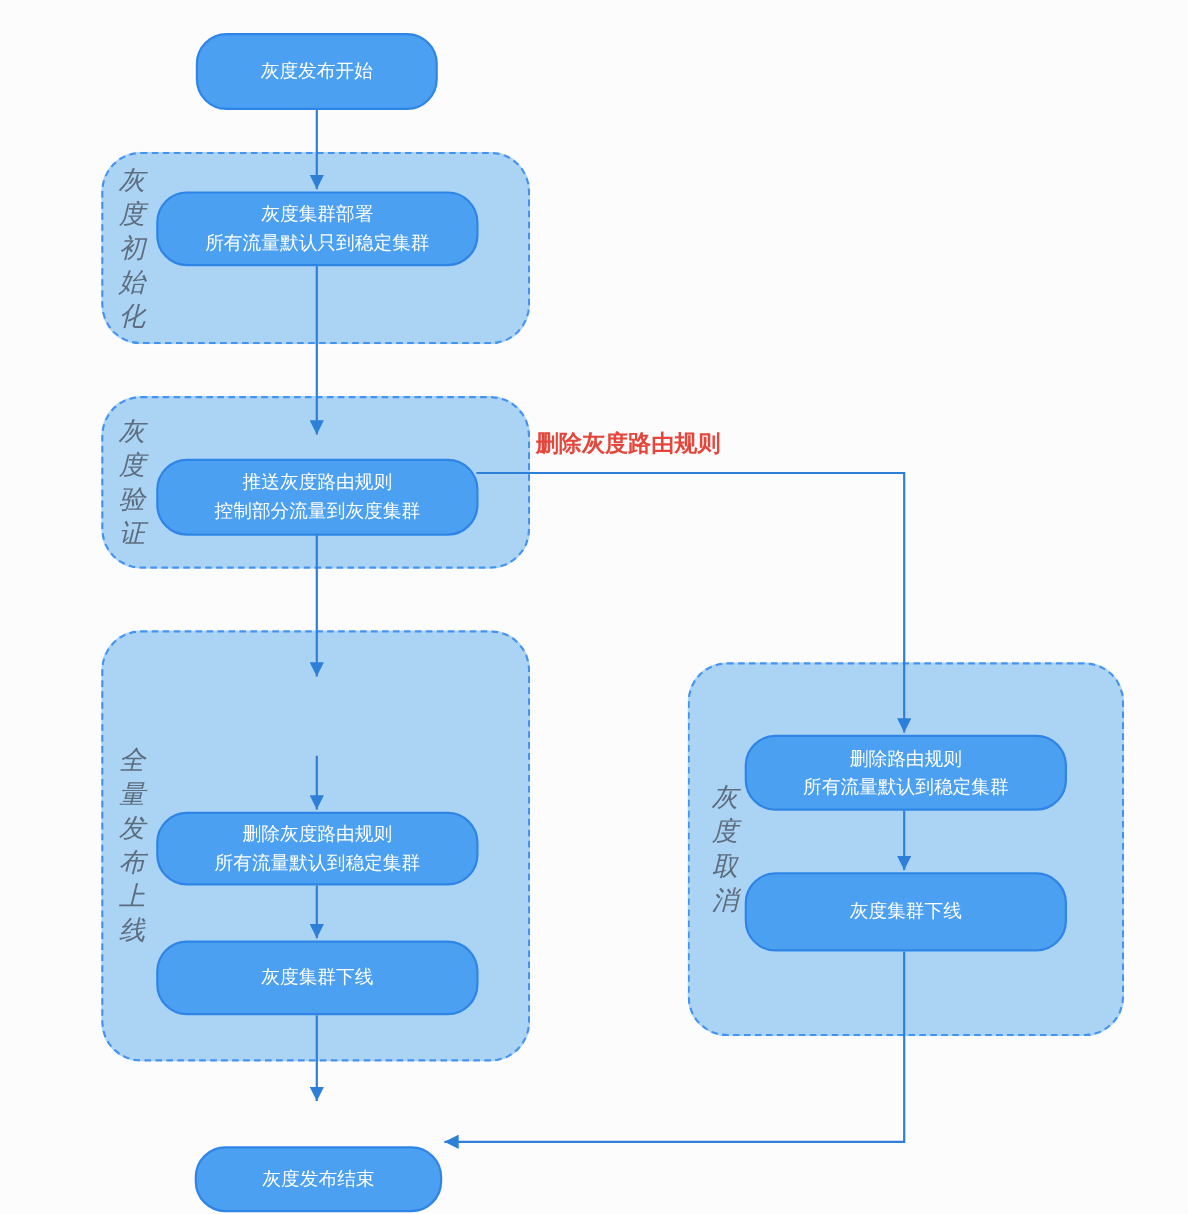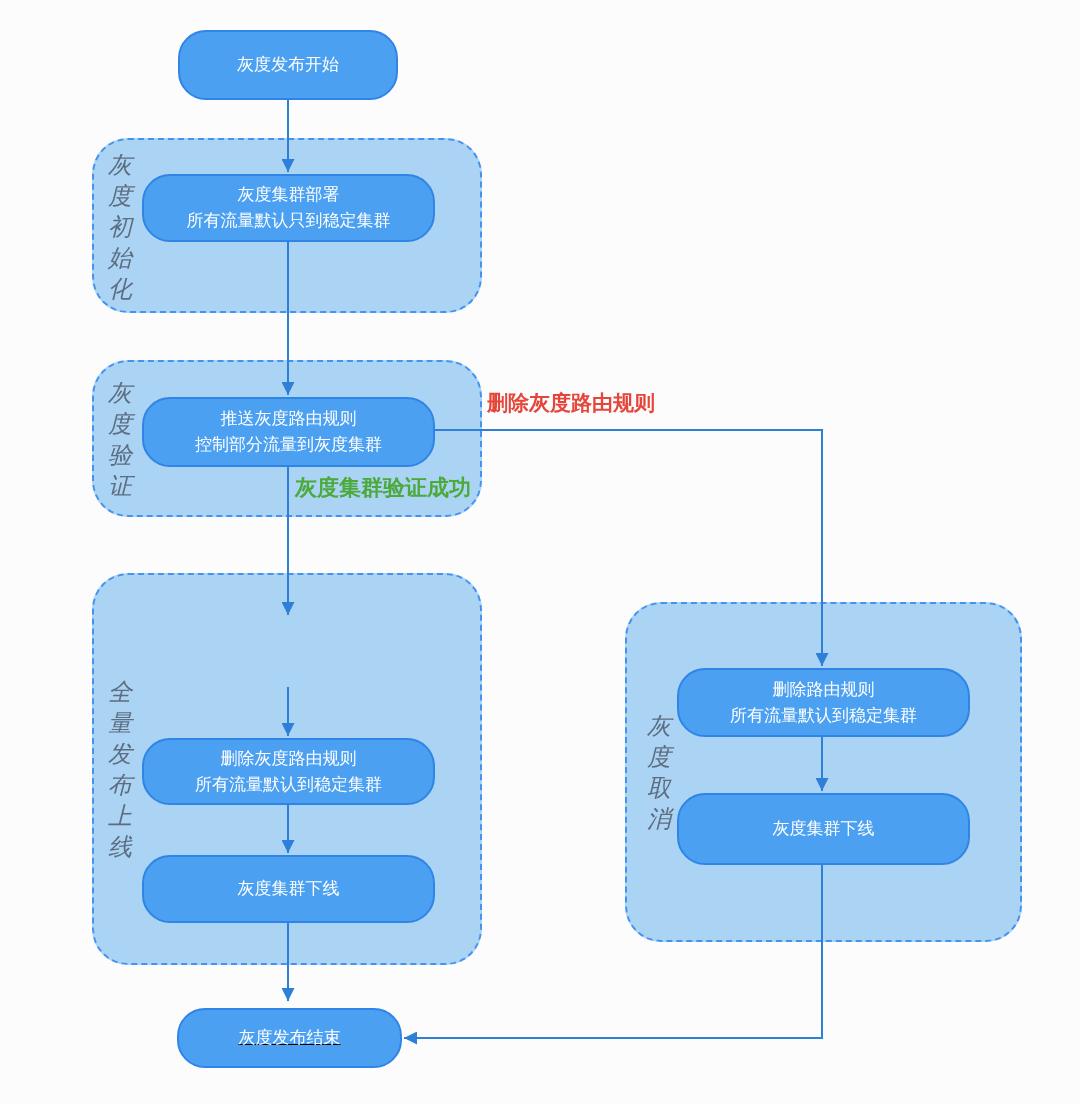--- a/index.html
+++ b/index.html
@@ -124,21 +124,21 @@
 
   <div class="node" style="left:178px;top:30px;width:220px;height:70px;">
     <span class="label">灰度发布开始</span>
   </div>
 
   <div class="node" style="left:142px;top:174px;width:293px;height:68px;justify-content:center;">
     <span class="label">灰度集群部署
 所有流量默认只到稳定集群</span>
   </div>
 
-  <div class="node" style="left:142px;top:397px;width:293px;height:70px;">
+  <div class="node" style="left:142px;top:417px;width:293px;height:70px;">
     <span class="label">推送灰度路由规则
 控制部分流量到灰度集群</span>
   </div>
 
 
   <div class="node" style="left:142px;top:738px;width:293px;height:67px;">
     <span class="label">删除灰度路由规则
 所有流量默认到稳定集群</span>
   </div>
 
@@ -148,21 +148,20 @@
 
   <div class="node" style="left:677px;top:668px;width:293px;height:69px;">
     <span class="label">删除路由规则
 所有流量默认到稳定集群</span>
   </div>
 
   <div class="node" style="left:677px;top:793px;width:293px;height:72px;">
     <span class="label">灰度集群下线</span>
   </div>
 
-  <div class="node" style="left:177px;top:1008px;width:225px;height:60px;text-decoration:underline;">
+  <div class="node" style="left:177px;top:1042px;width:225px;height:60px;">
     <span class="label">灰度发布结束</span>
   </div>
 
   <div class="edge-label fail" style="left:487px;top:389px;">删除灰度路由规则</div>
 
-  <div class="edge-label success" style="left:295px;top:473px;font-size:22px;">灰度集群验证成功</div>
 
 </div>
 
 </body></html>

